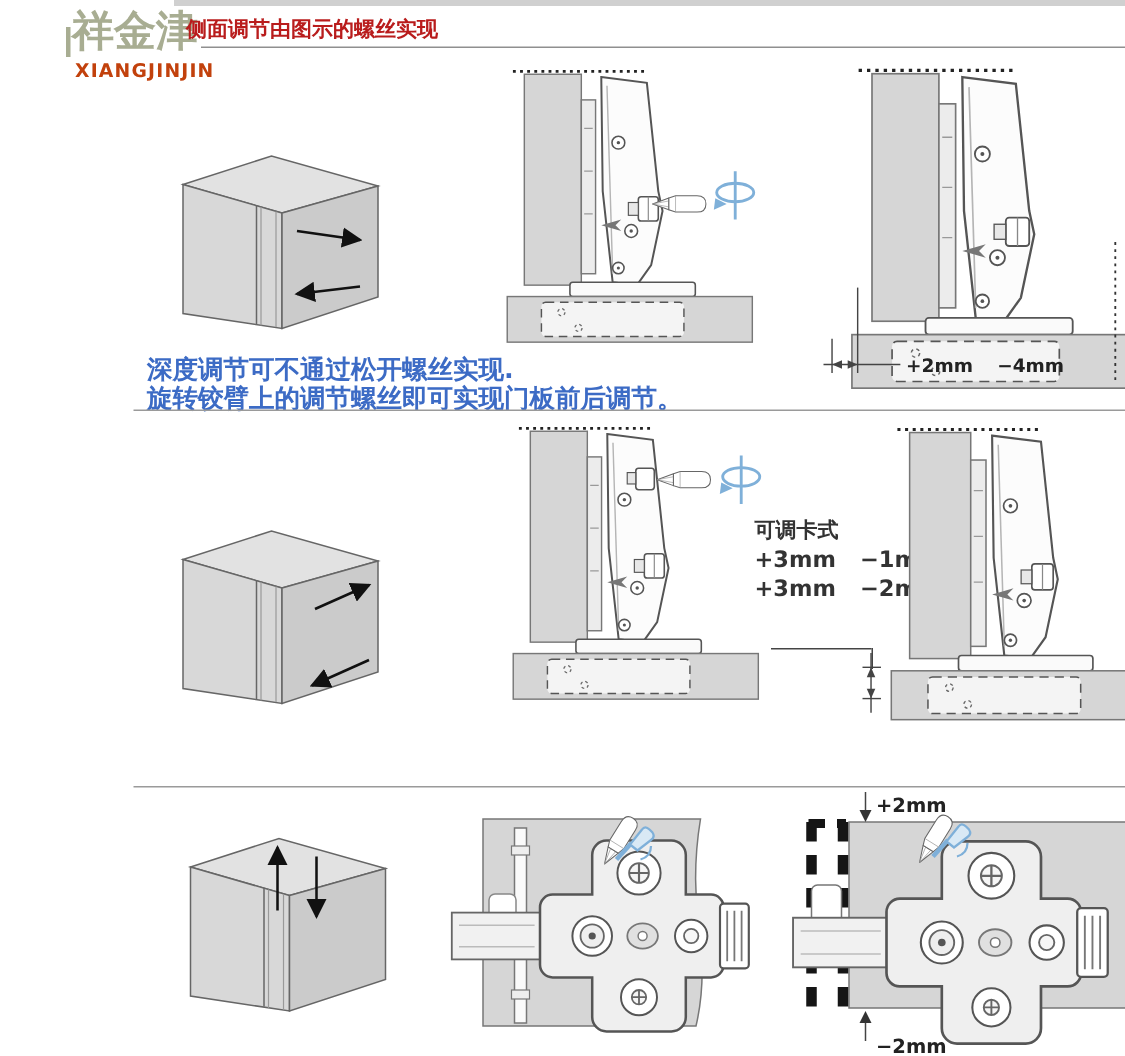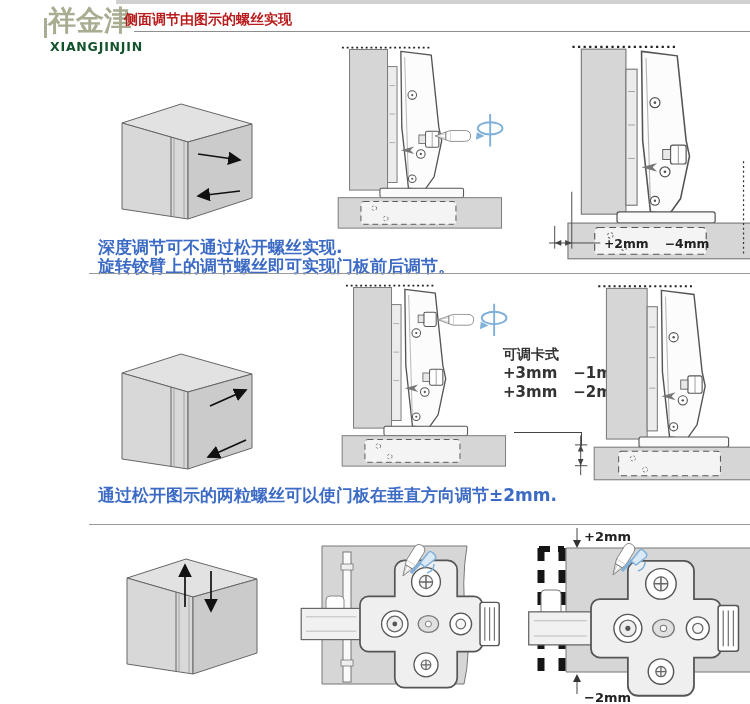--- a/index.html
+++ b/index.html
@@ -3,21 +3,21 @@
 <meta charset="utf-8">
 <style>
   html,body{margin:0;padding:0;background:#fff;}
   #page{position:relative;width:750px;height:704px;background:#ffffff;overflow:hidden;
         font-family:"DejaVu Sans","Liberation Sans",sans-serif;margin-left:44px;}
   .abs{position:absolute;}
   
   #top-band{left:72px;top:0;width:678px;height:4px;background:#d0d0d0;}
   #logo-accent{left:0;top:18px;width:3px;height:20px;background:#a8ad92;}
   #logo-cn{left:4px;top:4px;font-size:28px;font-weight:bold;color:#a8ad92;letter-spacing:0px;line-height:34px;}
-  #logo-en{left:6px;top:39px;font-size:12.5px;font-weight:bold;color:#14532d;letter-spacing:0.8px;text-align:right;}
+  #logo-en{left:6px;top:39px;font-size:12.5px;font-weight:bold;color:#c2410c;letter-spacing:0.8px;text-align:right;}
   #page-title{left:80px;top:11px;font-size:14px;font-weight:bold;color:#b91c1c;}
   #title-rule{left:90px;top:31px;width:646px;height:1px;background:#8f8f8f;}
   
   .note{left:54px;font-size:17px;font-weight:bold;color:#3c6bc5;line-height:19px;}
   #note-depth{top:238px;}
   #note-vertical{top:486px;}
   .rule{left:45px;width:693px;height:1px;background:#9a9a9a;}
   #rule-1{top:273px;}
   #rule-2{top:524px;}
   
@@ -208,21 +208,20 @@
     <g>
       <line x1="0" y1="176" x2="13" y2="176" class="dimln"></line>
       <line x1="0" y1="198" x2="13" y2="198" class="dimln"></line>
       <line x1="6" y1="166" x2="6" y2="208" class="dimln"></line>
       <path d="M6,176 L3,183 L9,183 Z" fill="#444"></path>
       <path d="M6,198 L3,191 L9,191 Z" fill="#444"></path>
     </g>
   </svg>
 
   <div class="abs note" id="note-vertical">
-    <div>通过松开图示的两粒螺丝可以使门板在垂直方向调节±2mm.</div>
   </div>
   <div class="abs rule" id="rule-2"></div>
 
   <svg class="abs" style="left:55px;top:545px;" width="170" height="140" viewBox="0 0 170 140">
     <use href="#sym-cabinet"></use>
     <line x1="86" y1="62" x2="86" y2="20" class="arrw" marker-end="url(#mArrB)"></line>
     <line x1="112" y1="26" x2="112" y2="66" class="arrw" marker-end="url(#mArrB)"></line>
   </svg>
 
   <svg class="abs" style="left:260px;top:532px;" width="218" height="168" viewBox="0 0 218 168">

